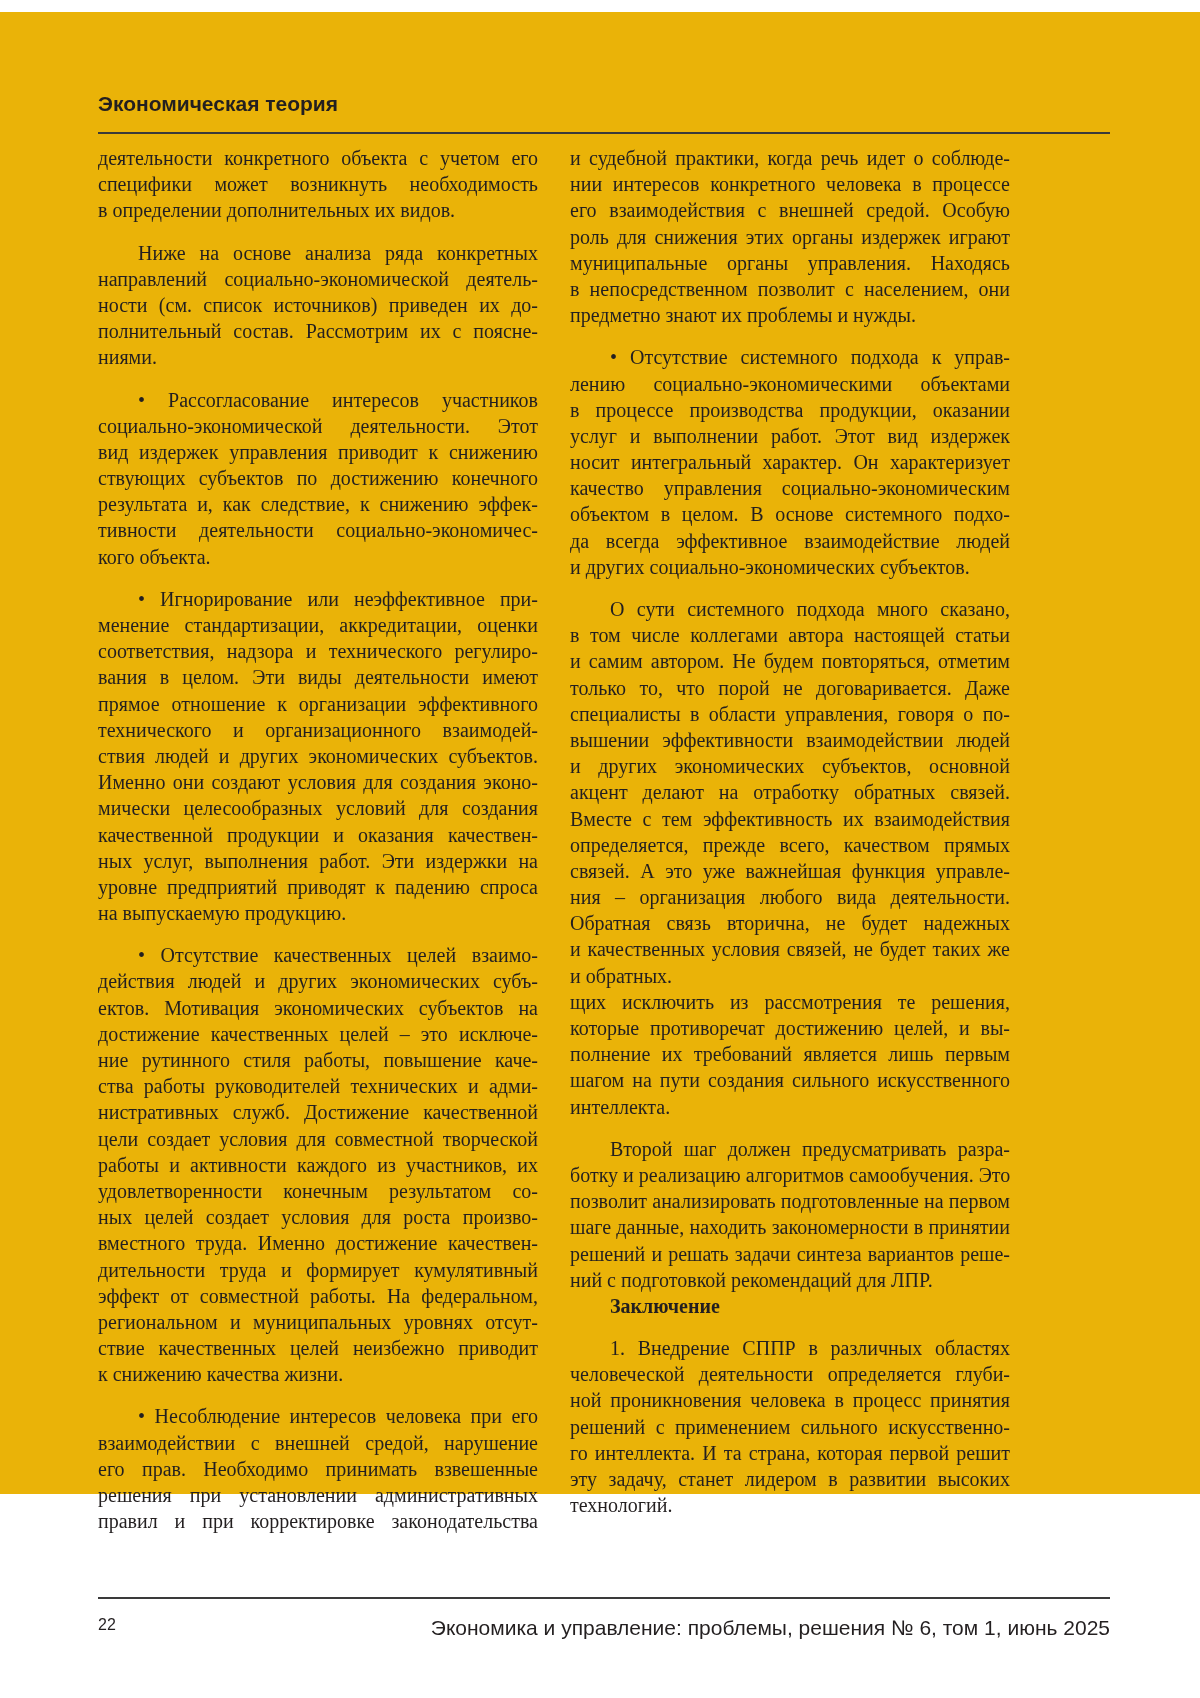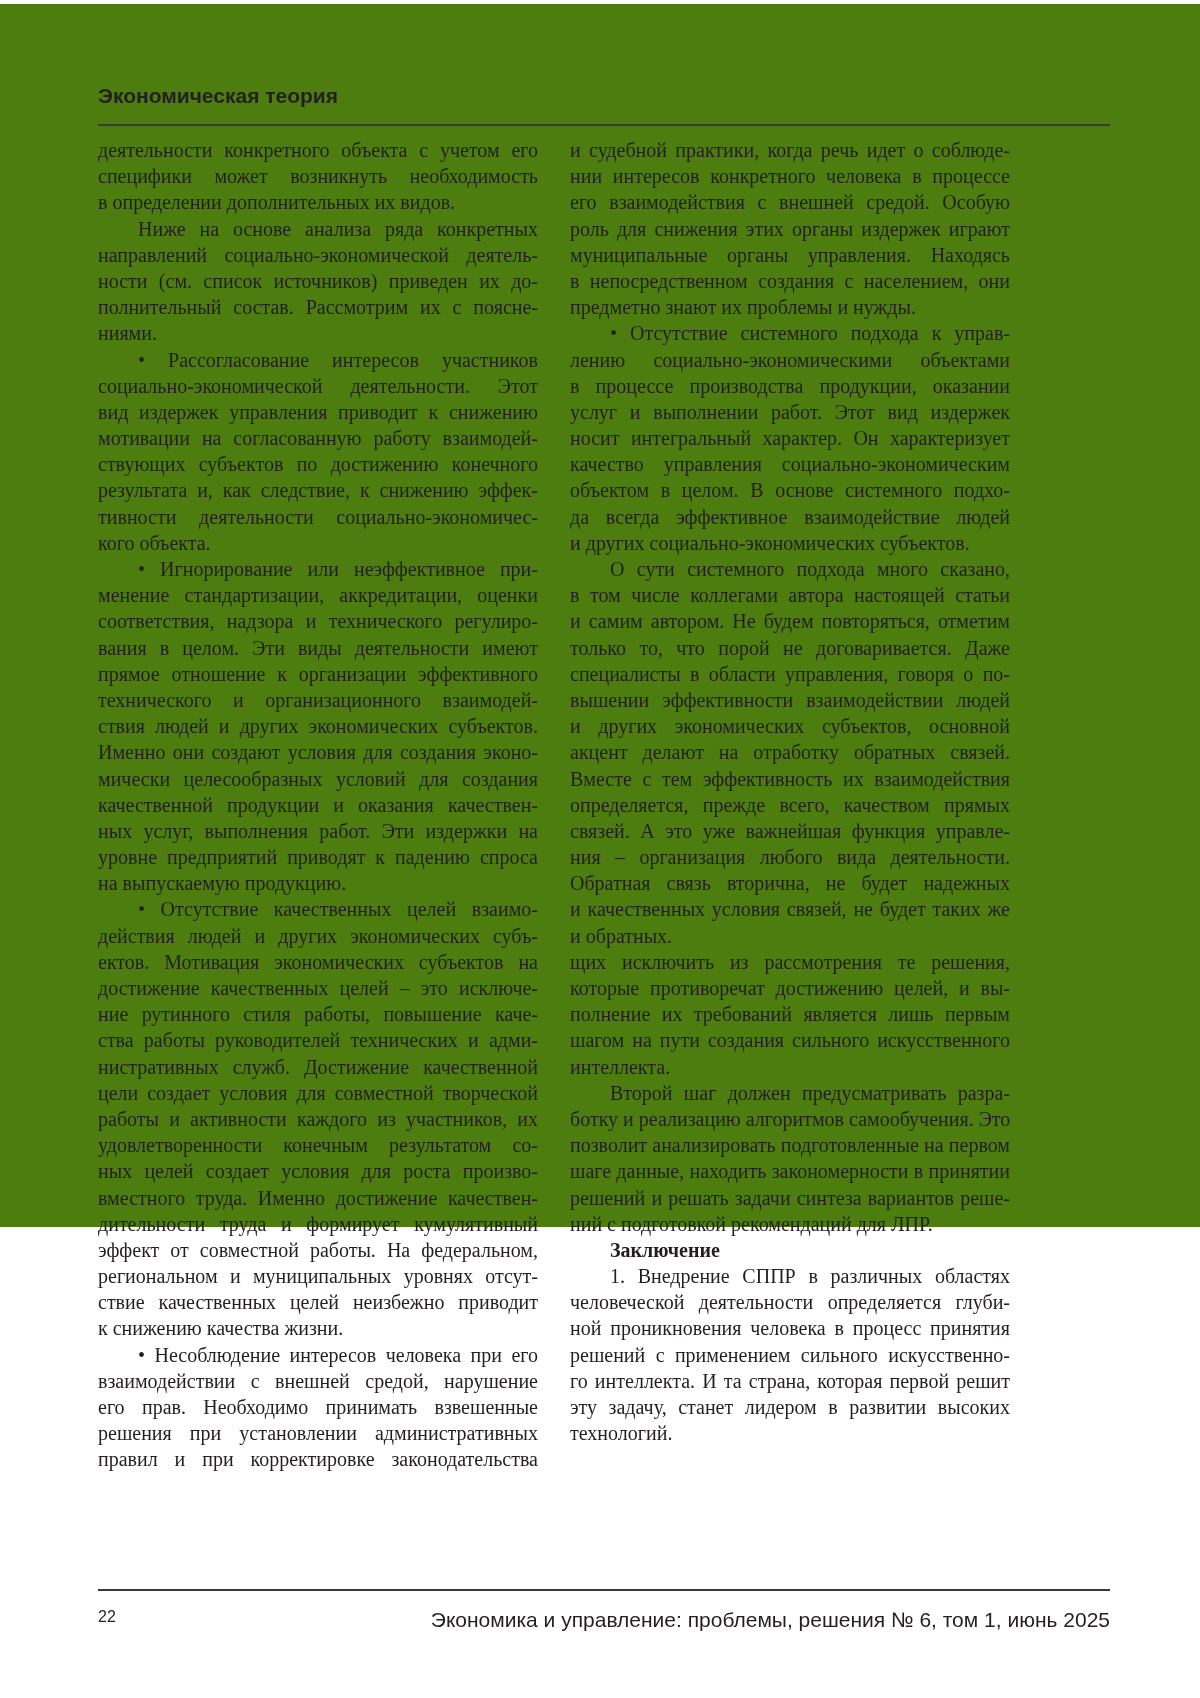--- a/index.html
+++ b/index.html
@@ -1,35 +1,35 @@
 <!DOCTYPE html>
 <html><head>
 <meta charset="utf-8">
 <style>
   html, body { margin: 0; padding: 0; background: #ffffff; }
   body { width: 1200px; height: 1698px; position: relative; overflow: hidden; }
-  .page { position: absolute; left: 0; top: 4px; width: 1200px; height: 1223px; background: #4d7c0f; }
+  .page { position: absolute; left: 0; top: 12px; width: 1200px; height: 1482px; background: #eab308; }
   .running-head {
     position: absolute; left: 98px; top: 80px;
     font-family: "Liberation Sans", sans-serif; font-weight: bold;
     font-size: 21px; color: #231f20; letter-spacing: 0px;
   }
   .rule { position: absolute; left: 98px; width: 1012px; height: 2px; background: #3a3a3a; }
   .rule.top { top: 120px; }
   .rule.bottom { top: 1585px; }
   .col {
     position: absolute; top: 133px; width: 440px;
     font-family: "Liberation Serif", serif; font-size: 20px; color: #231f20;
     line-height: 26.2px;
   }
   .col.left { left: 98px; }
   .col.right { left: 570px; }
   .line { display: block; height: 26.2px; white-space: nowrap; text-align: justify; text-align-last: justify; overflow: hidden; }
   .line.last { text-align-last: left; }
-  .line.indent { padding-left: 40px; }
+  .line.indent { padding-left: 40px; margin-top: 16px; }
   .line.heading { font-weight: bold; padding-left: 40px; text-align-last: left; }
   .footer-page {
     position: absolute; left: 98px; top: 1604px;
     font-family: "Liberation Sans", sans-serif; font-size: 16px; color: #231f20;
   }
   .footer-journal {
     position: absolute; right: 90px; top: 1604px;
     font-family: "Liberation Sans", sans-serif; font-size: 21px; color: #231f20; margin-left: 38px;
   }
 </style>
@@ -45,21 +45,20 @@
       <span class="line">специфики может возникнуть необходимость</span>
       <span class="line last">в определении дополнительных их видов.</span>
       <span class="line indent">Ниже на основе анализа ряда конкретных</span>
       <span class="line">направлений социально-экономической деятель-</span>
       <span class="line">ности (см. список источников) приведен их до-</span>
       <span class="line">полнительный состав. Рассмотрим их с поясне-</span>
       <span class="line last">ниями.</span>
       <span class="line indent">• Рассогласование интересов участников</span>
       <span class="line">социально-экономической деятельности. Этот</span>
       <span class="line">вид издержек управления приводит к снижению</span>
-      <span class="line">мотивации на согласованную работу взаимодей-</span>
       <span class="line">ствующих субъектов по достижению конечного</span>
       <span class="line">результата и, как следствие, к снижению эффек-</span>
       <span class="line">тивности деятельности социально-экономичес-</span>
       <span class="line last">кого объекта.</span>
       <span class="line indent">• Игнорирование или неэффективное при-</span>
       <span class="line">менение стандартизации, аккредитации, оценки</span>
       <span class="line">соответствия, надзора и технического регулиро-</span>
       <span class="line">вания в целом. Эти виды деятельности имеют</span>
       <span class="line">прямое отношение к организации эффективного</span>
       <span class="line">технического и организационного взаимодей-</span>
@@ -92,21 +91,21 @@
       <span class="line">его прав. Необходимо принимать взвешенные</span>
       <span class="line">решения при установлении административных</span>
       <span class="line">правил и при корректировке законодательства</span>
     </div>
   <div class="col right" id="col-right">
       <span class="line">и судебной практики, когда речь идет о соблюде-</span>
       <span class="line">нии интересов конкретного человека в процессе</span>
       <span class="line">его взаимодействия с внешней средой. Особую</span>
       <span class="line">роль для снижения этих органы издержек играют</span>
       <span class="line">муниципальные органы управления. Находясь</span>
-      <span class="line">в непосредственном создания с населением, они</span>
+      <span class="line">в непосредственном позволит с населением, они</span>
       <span class="line last">предметно знают их проблемы и нужды.</span>
       <span class="line indent">• Отсутствие системного подхода к управ-</span>
       <span class="line">лению социально-экономическими объектами</span>
       <span class="line">в процессе производства продукции, оказании</span>
       <span class="line">услуг и выполнении работ. Этот вид издержек</span>
       <span class="line">носит интегральный характер. Он характеризует</span>
       <span class="line">качество управления социально-экономическим</span>
       <span class="line">объектом в целом. В основе системного подхо-</span>
       <span class="line">да всегда эффективное взаимодействие людей</span>
       <span class="line last">и других социально-экономических субъектов.</span>

